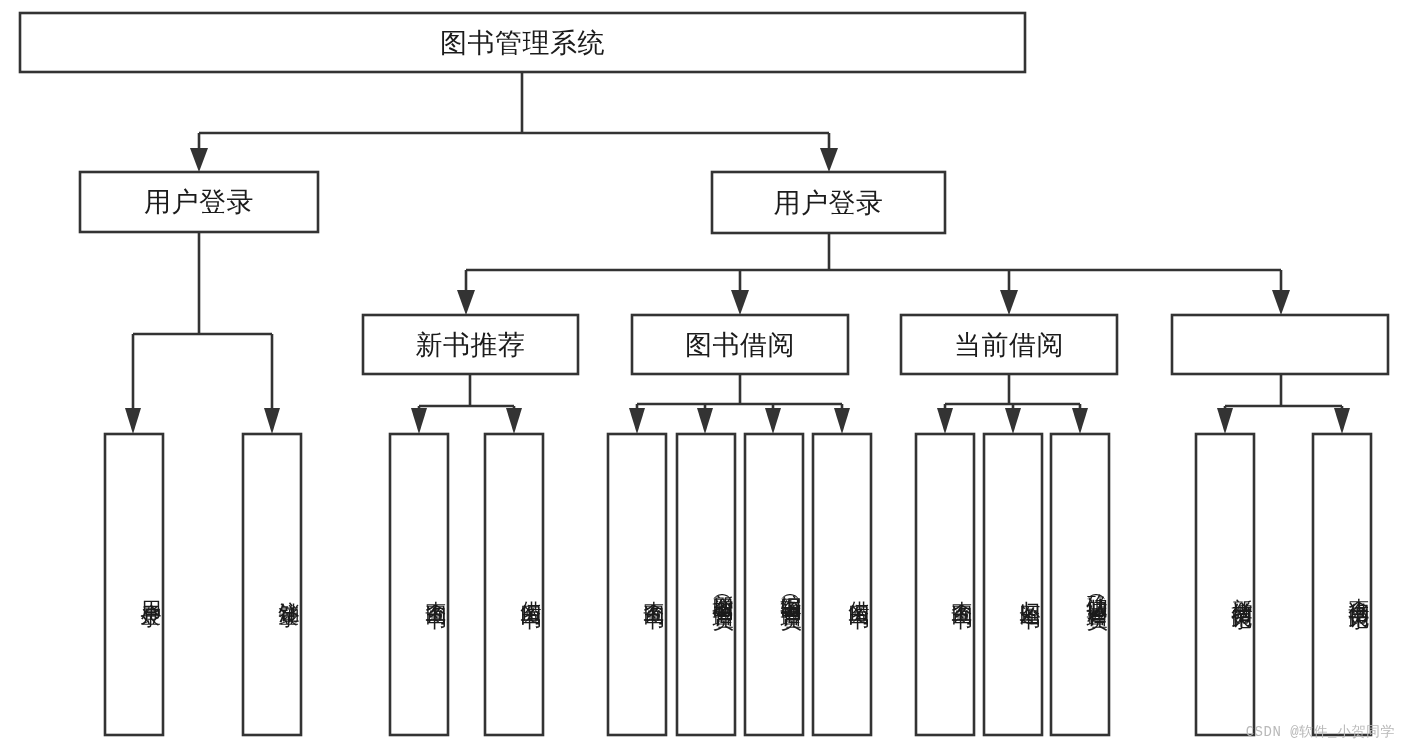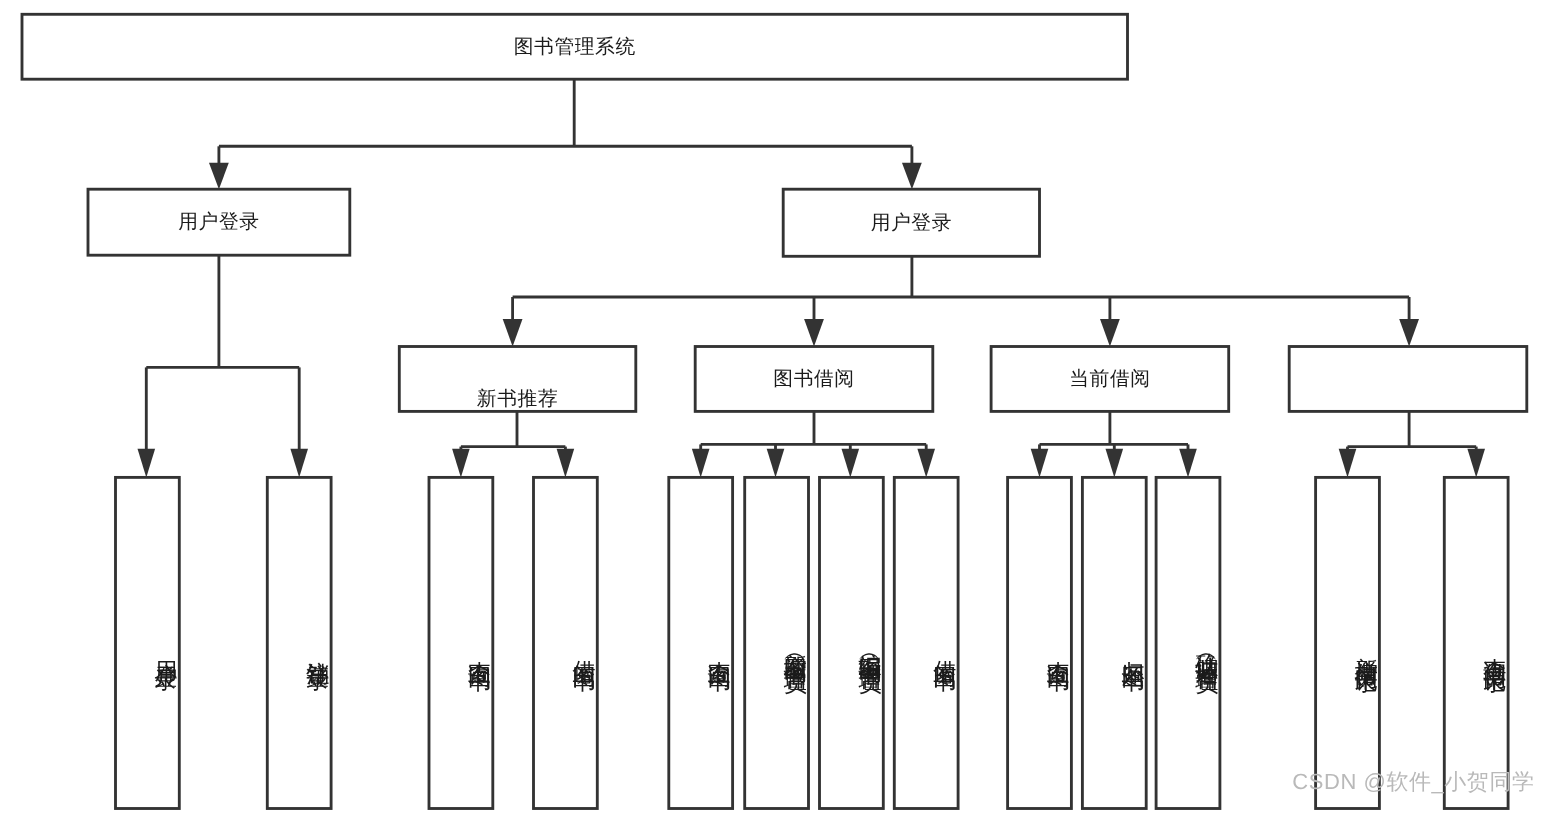--- a/index.html
+++ b/index.html
@@ -45,41 +45,41 @@
     position: absolute;
     display: flex;
     align-items: center;
     justify-content: center;
     color: #1b1b1b;
     font-family: "DejaVu Sans", "Liberation Sans", sans-serif;
     pointer-events: none;
     box-sizing: border-box;
   }
   .node-label.horizontal {
-    font-size: 18px;
+    font-size: 27px;
     letter-spacing: 0.5px;
     line-height: 1.1;
   }
   .node-label.vertical {
     writing-mode: vertical-rl;
     text-orientation: upright;
     font-size: 21px;
     letter-spacing: 2.5px;
     line-height: 1.15;
     padding-top: 8px;
     align-items: flex-start;
     justify-content: center;
   }
   .watermark {
     position: absolute;
     right: 10px;
-    bottom: 23px;
-    font-size: 20px;
+    bottom: 6px;
+    font-size: 14px;
     color: #b9b9b9;
-    font-family: Liberation Sans, sans-serif;
+    font-family: Liberation Mono, monospace;
     white-space: nowrap;
     letter-spacing: 0.5px;
   }
 </style>
 </head>
 <body>
 
 <div id="diagram-root">
 
   <svg id="tree-svg" viewBox="0 0 1405 747">
@@ -187,21 +187,21 @@
 
     <rect class="node-box" x="1196" y="434" width="58" height="301"></rect>
     <rect class="node-box" x="1313" y="434" width="58" height="301"></rect>
   </svg>
 
   <div class="node-label horizontal" style="left:20px; top:13px; width:1005px; height:59px;">图书管理系统</div>
 
   <div class="node-label horizontal" style="left:80px; top:172px; width:238px; height:60px;">用户登录</div>
   <div class="node-label horizontal" style="left:712px; top:172px; width:233px; height:61px;">用户登录</div>
 
-  <div class="node-label horizontal" style="left:363px; top:333px; width:215px; height:59px;">新书推荐</div>
+  <div class="node-label horizontal" style="left:363px; top:315px; width:215px; height:59px;">新书推荐</div>
   <div class="node-label horizontal" style="left:632px; top:315px; width:216px; height:59px;">图书借阅</div>
   <div class="node-label horizontal" style="left:901px; top:315px; width:216px; height:59px;">当前借阅</div>
 
   <div class="node-label vertical" style="left:105px; top:434px; width:58px; height:301px;">用户登录</div>
   <div class="node-label vertical" style="left:243px; top:434px; width:58px; height:301px;">注销登录</div>
 
   <div class="node-label vertical" style="left:390px; top:434px; width:58px; height:301px;">查询图书</div>
   <div class="node-label vertical" style="left:485px; top:434px; width:58px; height:301px;">借阅图书</div>
 
   <div class="node-label vertical" style="left:608px; top:434px; width:58px; height:301px;">查询图书</div>

